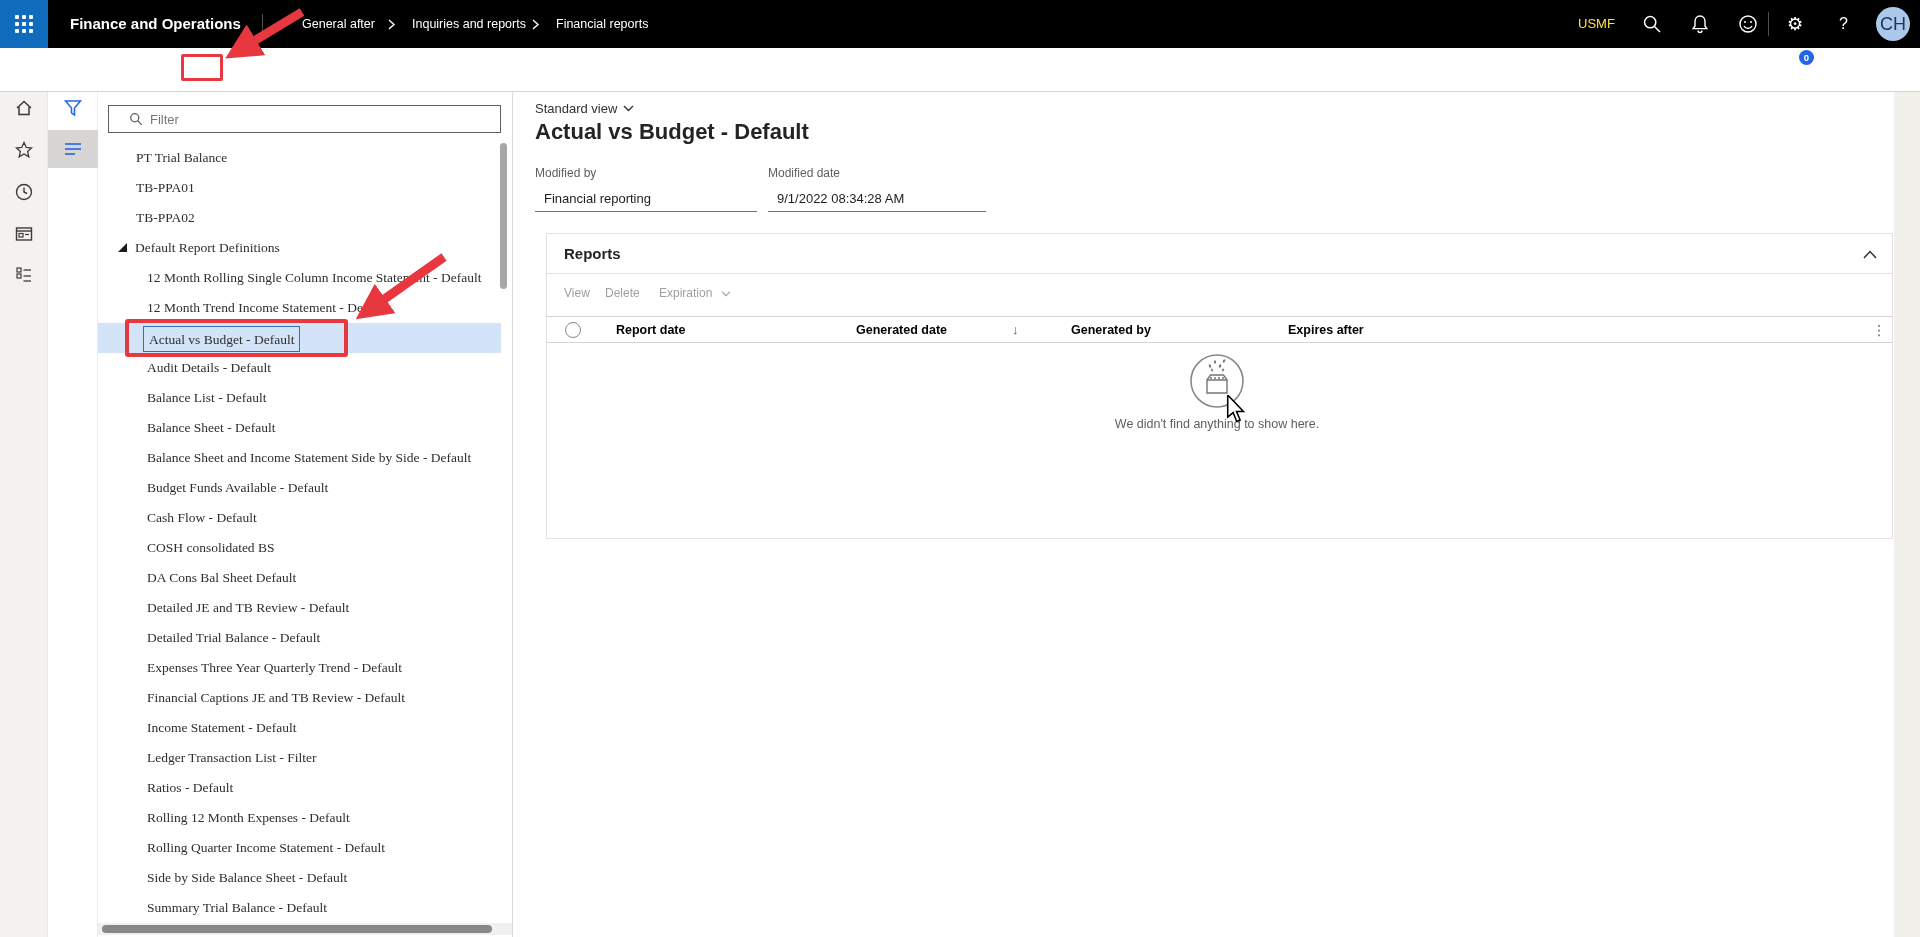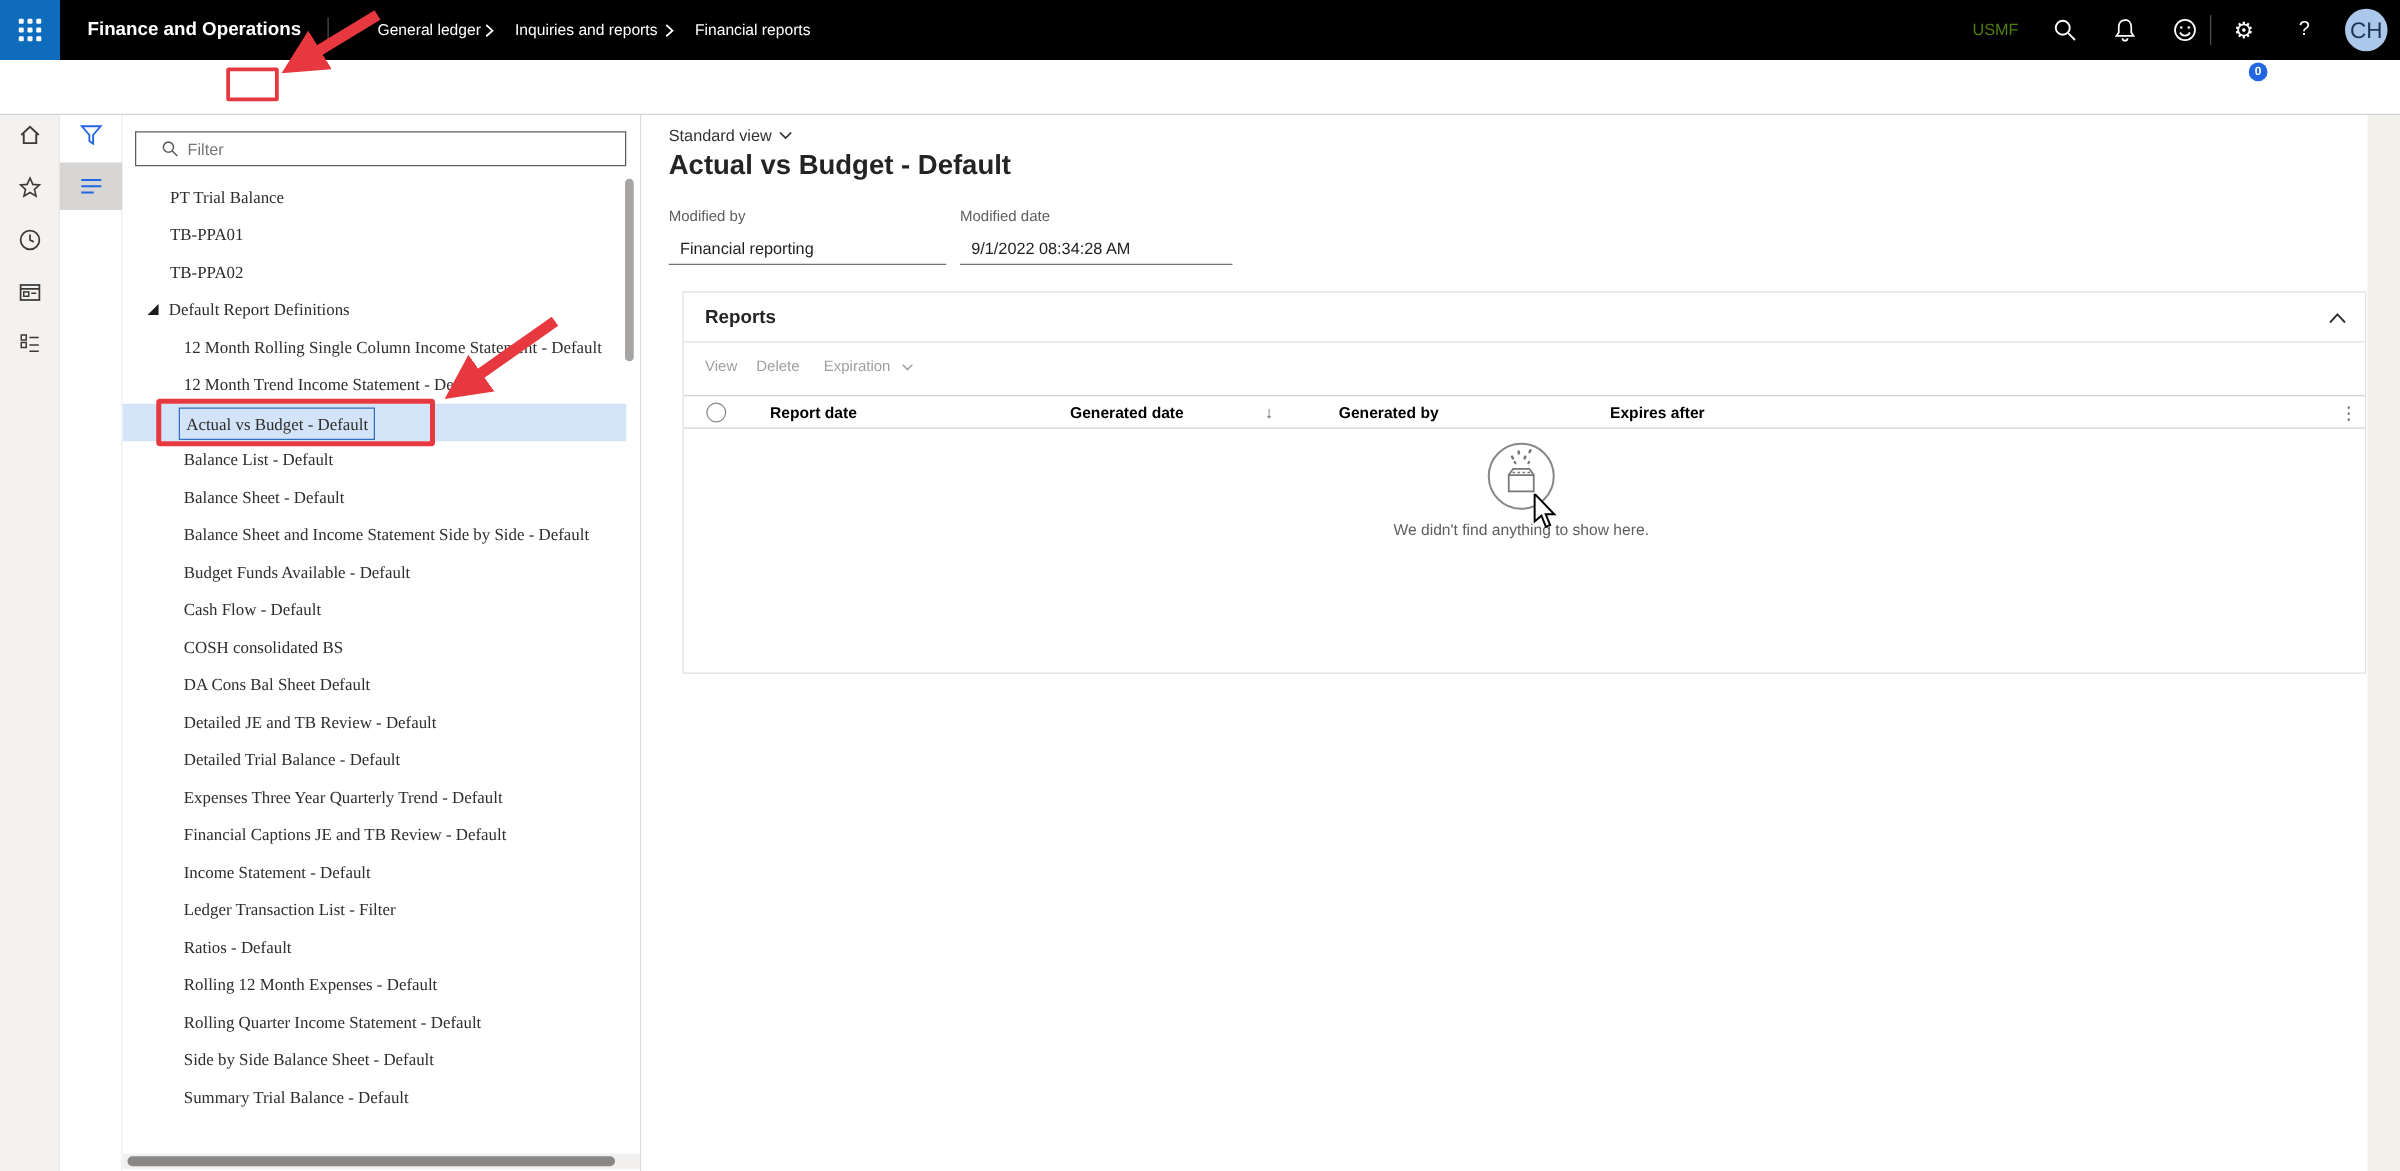--- a/index.html
+++ b/index.html
@@ -9,21 +9,21 @@
 
   
   .topbar { left:0; top:0; width:1920px; height:48px; background:#000; z-index:5; }
   .waffle { left:0; top:0; width:48px; height:48px; background:#0f6cbd; display:flex; align-items:center; justify-content:center; cursor:pointer; }
   .waffle-grid { display:grid; grid-template-columns:repeat(3,4px); grid-gap:3px; }
   .waffle-grid span { width:4px; height:4px; background:#fff; border-radius:1px; }
   .app-title { left:70px; top:0; height:48px; line-height:48px; color:#fff; font-size:15px; font-weight:700; }
   .tb-sep { left:262px; top:14px; width:1px; height:20px; background:#4f4f4f; }
   .crumb { top:0; height:48px; line-height:48px; color:#fff; font-size:12.5px; }
   .crumb-chev { top:19px; width:8px; height:11px; }
-  .tb-right-text { top:0; height:48px; line-height:48px; color:#4d7c0f; font-size:13px; }
+  .tb-right-text { top:0; height:48px; line-height:48px; color:#fde047; font-size:13px; }
   .tb-icon { top:14px; width:20px; height:20px; color:#fff; }
   .tb-sep2 { left:1768px; top:12px; width:1px; height:24px; background:#4f4f4f; }
   .gear { left:1787px; top:0; height:48px; line-height:48px; font-size:18px; color:#fff; }
   .help { left:1839px; top:0; height:48px; line-height:48px; font-size:16px; color:#fff; }
   .avatar { left:1876px; top:7px; width:34px; height:34px; border-radius:50%; background:#abc7ea; color:#1d3557; font-size:18px; font-weight:400; display:flex; align-items:center; justify-content:center; }
 
   
   .actionpane { left:0; top:48px; width:1920px; height:44px; background:#fff; border-bottom:1px solid #d6d4d2; z-index:4; }
   .hamburger { left:15px; top:61px; width:20px; height:16px; display:flex; flex-direction:column; justify-content:space-between; cursor:pointer; }
   .hamburger span { height:2px; background:#3b3a39; }
@@ -98,21 +98,21 @@
         <span></span>
         <span></span>
         <span></span>
         <span></span>
         <span></span>
     </div>
   </div>
   <div class="abs app-title">Finance and Operations</div>
   <div class="abs tb-sep"></div>
 
-  <div class="abs crumb" style="left:302px">General ledger</div>
+  <div class="abs crumb" style="left:302px">General after</div>
   <svg class="abs crumb-chev" style="left:388px" viewBox="0 0 8 11">
       <polyline points="1,1 6,5.5 1,10" fill="none" stroke="#fff" stroke-width="1.4"></polyline>
     </svg>
   <div class="abs crumb" style="left:412px">Inquiries and reports</div>
   <svg class="abs crumb-chev" style="left:532px" viewBox="0 0 8 11">
       <polyline points="1,1 6,5.5 1,10" fill="none" stroke="#fff" stroke-width="1.4"></polyline>
     </svg>
   <div class="abs crumb" style="left:556px">Financial reports</div>
 
   <div class="abs tb-right-text" style="left:1578px">USMF</div>
@@ -230,20 +230,21 @@
   <div id="tree">
       <div class="trow top">PT Trial Balance</div>
       <div class="trow top">TB-PPA01</div>
       <div class="trow top">TB-PPA02</div>
       <div class="trow group"><svg width="9" height="9" viewBox="0 0 9 9">
           <path d="M9,0 L9,9 L0,9 z" fill="#1b1a19"></path>
         </svg><span>Default Report Definitions</span></div>
       <div class="trow child">12 Month Rolling Single Column Income Statement - Default</div>
       <div class="trow child">12 Month Trend Income Statement - Default</div>
       <div class="trow child sel"><span class="focus-box">Actual vs Budget - Default</span></div>
+      <div class="trow child">Audit Details - Default</div>
       <div class="trow child">Balance List - Default</div>
       <div class="trow child">Balance Sheet - Default</div>
       <div class="trow child">Balance Sheet and Income Statement Side by Side - Default</div>
       <div class="trow child">Budget Funds Available - Default</div>
       <div class="trow child">Cash Flow - Default</div>
       <div class="trow child">COSH consolidated BS</div>
       <div class="trow child">DA Cons Bal Sheet Default</div>
       <div class="trow child">Detailed JE and TB Review - Default</div>
       <div class="trow child">Detailed Trial Balance - Default</div>
       <div class="trow child">Expenses Three Year Quarterly Trend - Default</div>

